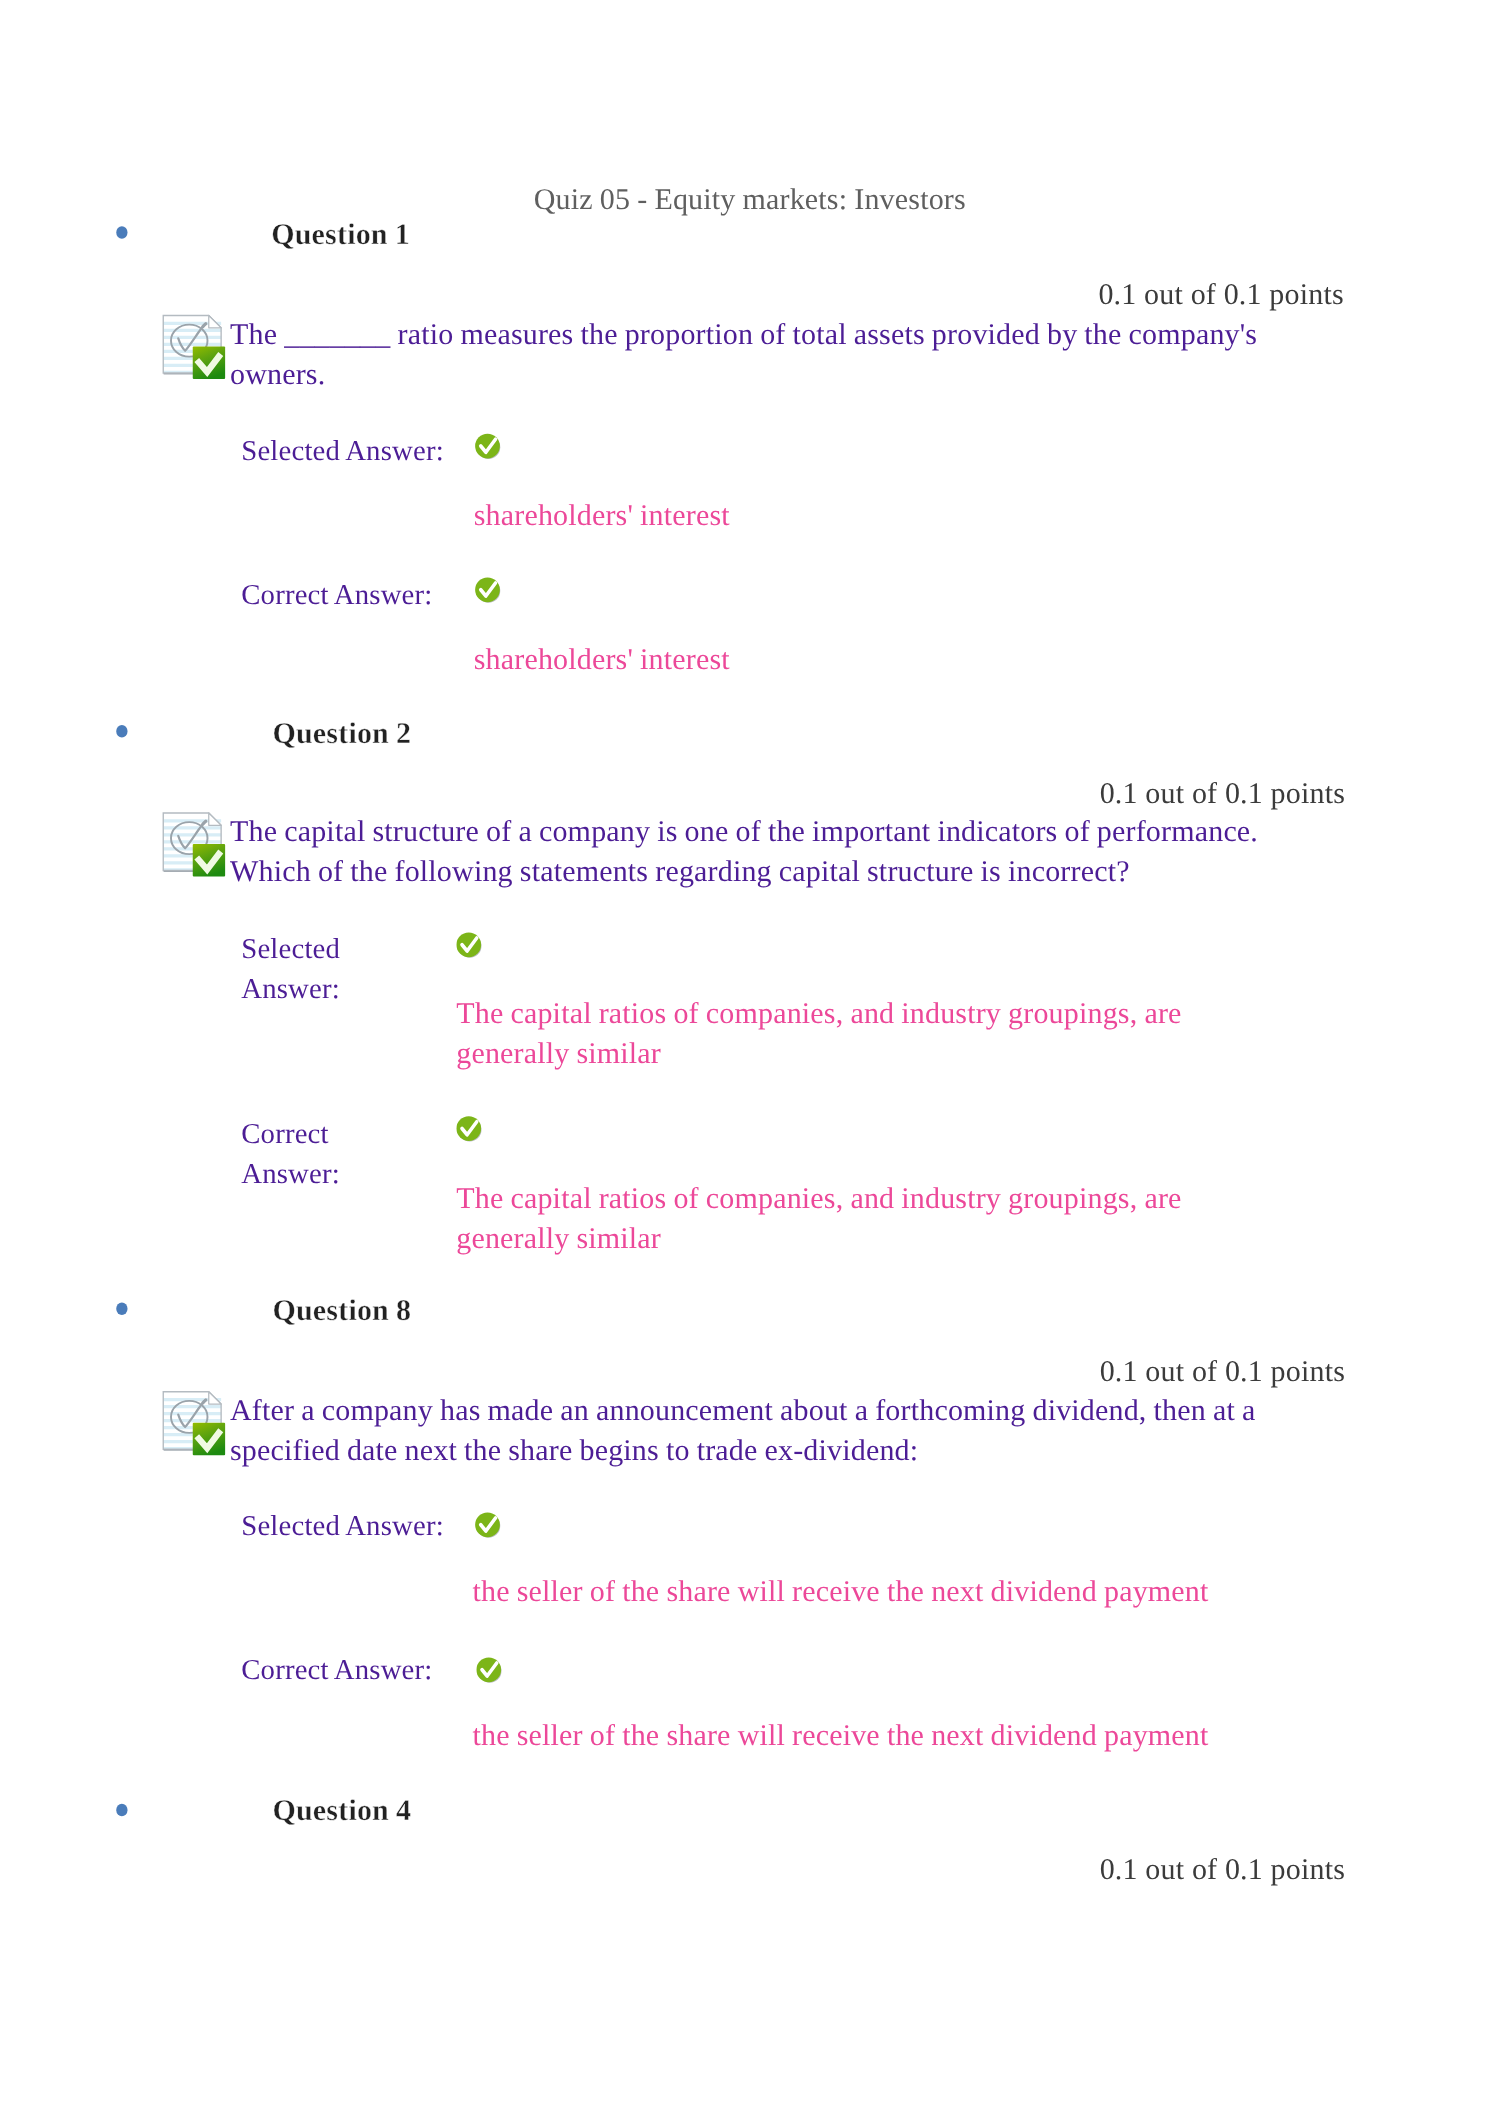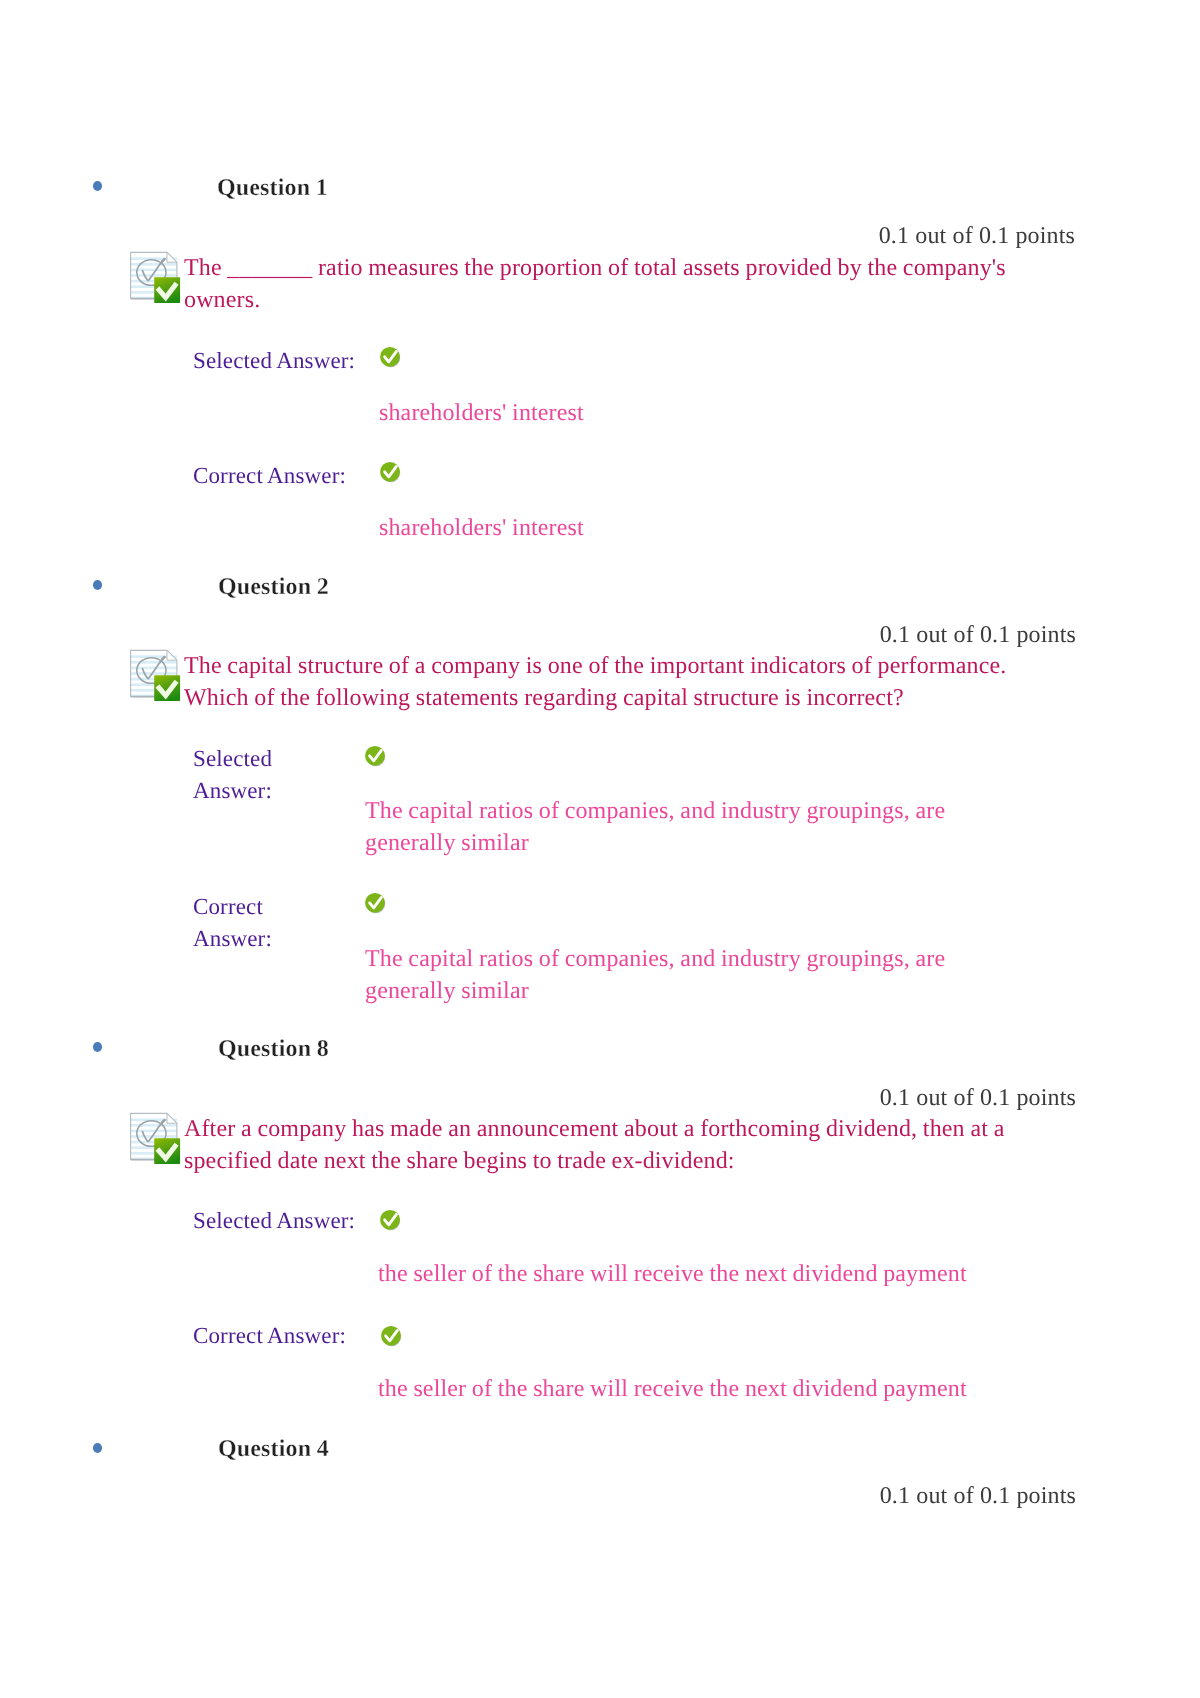--- a/index.html
+++ b/index.html
@@ -4,29 +4,30 @@
 <title>Quiz 05 - Equity markets: Investors</title>
 <style>
   html,body{margin:0;padding:0;background:#ffffff;}
   body{width:1200px;height:1698px;font-family:"Liberation Serif",serif;letter-spacing:0.14px;word-spacing:-0.5px;-webkit-font-smoothing:antialiased;text-rendering:geometricPrecision;}
   .page{position:relative;width:1200px;height:1698px;overflow:hidden;background:#fff;}
   .abs{position:absolute;}
   .doc-title{font-size:24px;line-height:32px;color:#5f5f5f;white-space:nowrap;}
   .bullet{width:9.4px;height:10px;border-radius:50%;background:#4a7cba;}
   .q-title{font-size:24px;line-height:32px;font-weight:bold;color:#222222;white-space:nowrap;-webkit-text-stroke:0.3px #ffffff;}
   .points{font-size:24px;line-height:32px;color:#3b3b3b;white-space:nowrap;text-align:right;word-spacing:0px;}
-  .qtext{font-size:24px;line-height:32px;color:#be185d;}
+  .qtext{font-size:24px;line-height:32px;color:#4c1d95;}
   .lbl{font-size:23px;line-height:32px;color:#4c1d95;}
   .ans{font-size:24px;line-height:32px;color:#ec4899;}
   .gcheck svg,.qicon svg{display:block;}
 </style>
 </head>
 <body>
 
 <div class="page">
+  <div class="abs doc-title" style="left:427px;top:144px">Quiz 05 - Equity markets: Investors</div>
   <div class="abs bullet" style="left:92.8px;top:180.7px"></div>
   <div class="abs q-title" style="left:217px;top:172px">Question 1</div>
   <div class="abs points" style="left:775px;top:220px;width:300px">0.1 out of 0.1 points</div>
   <div class="abs qicon" style="left:128px;top:250px">
       <svg viewBox="0 0 54 56" width="54" height="56">
  <defs>
   <linearGradient id="gsq1" x1="0.1" y1="0" x2="0.5" y2="1">
    <stop offset="0" stop-color="#8fba00"></stop>
             <stop offset="0.38" stop-color="#62a50e"></stop>
    <stop offset="1" stop-color="#1d8a10"></stop>

